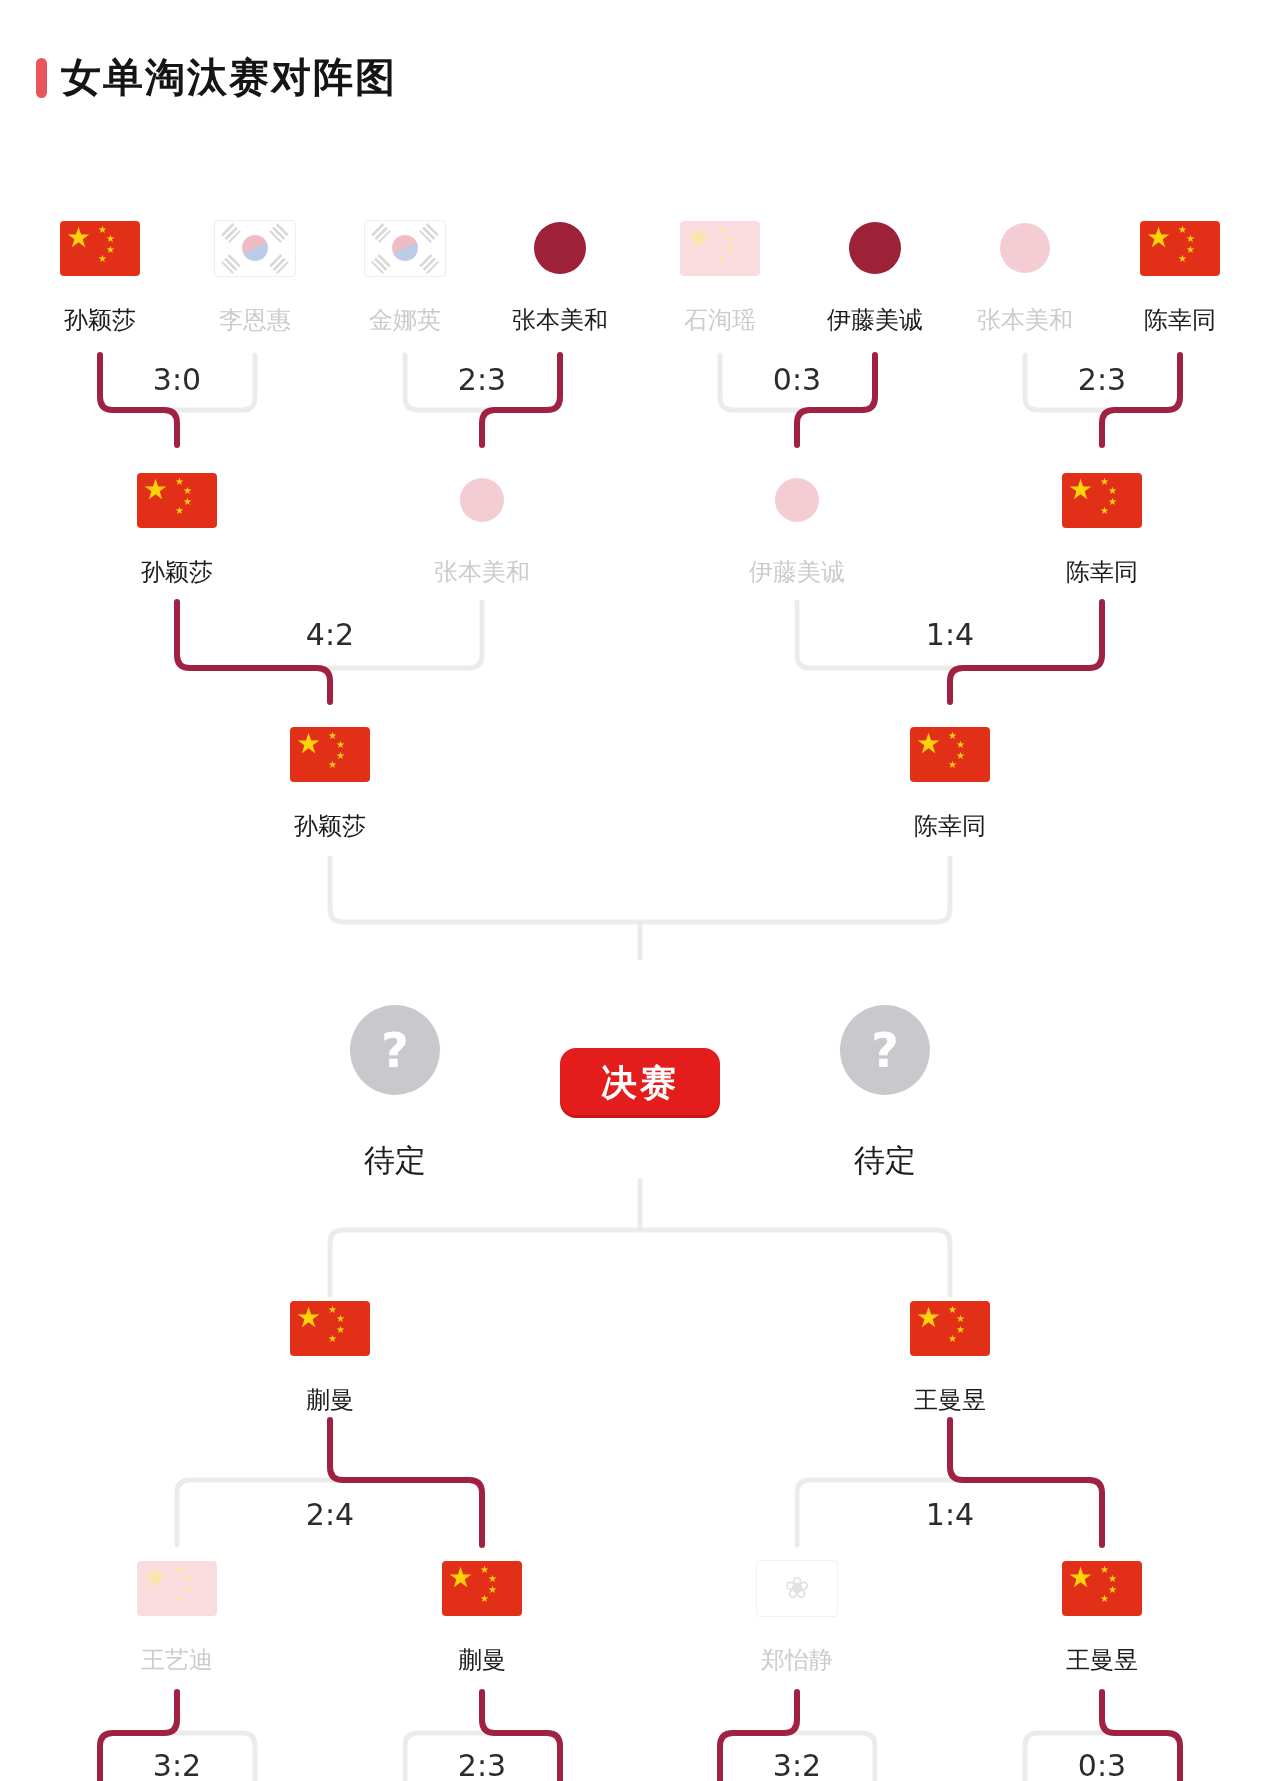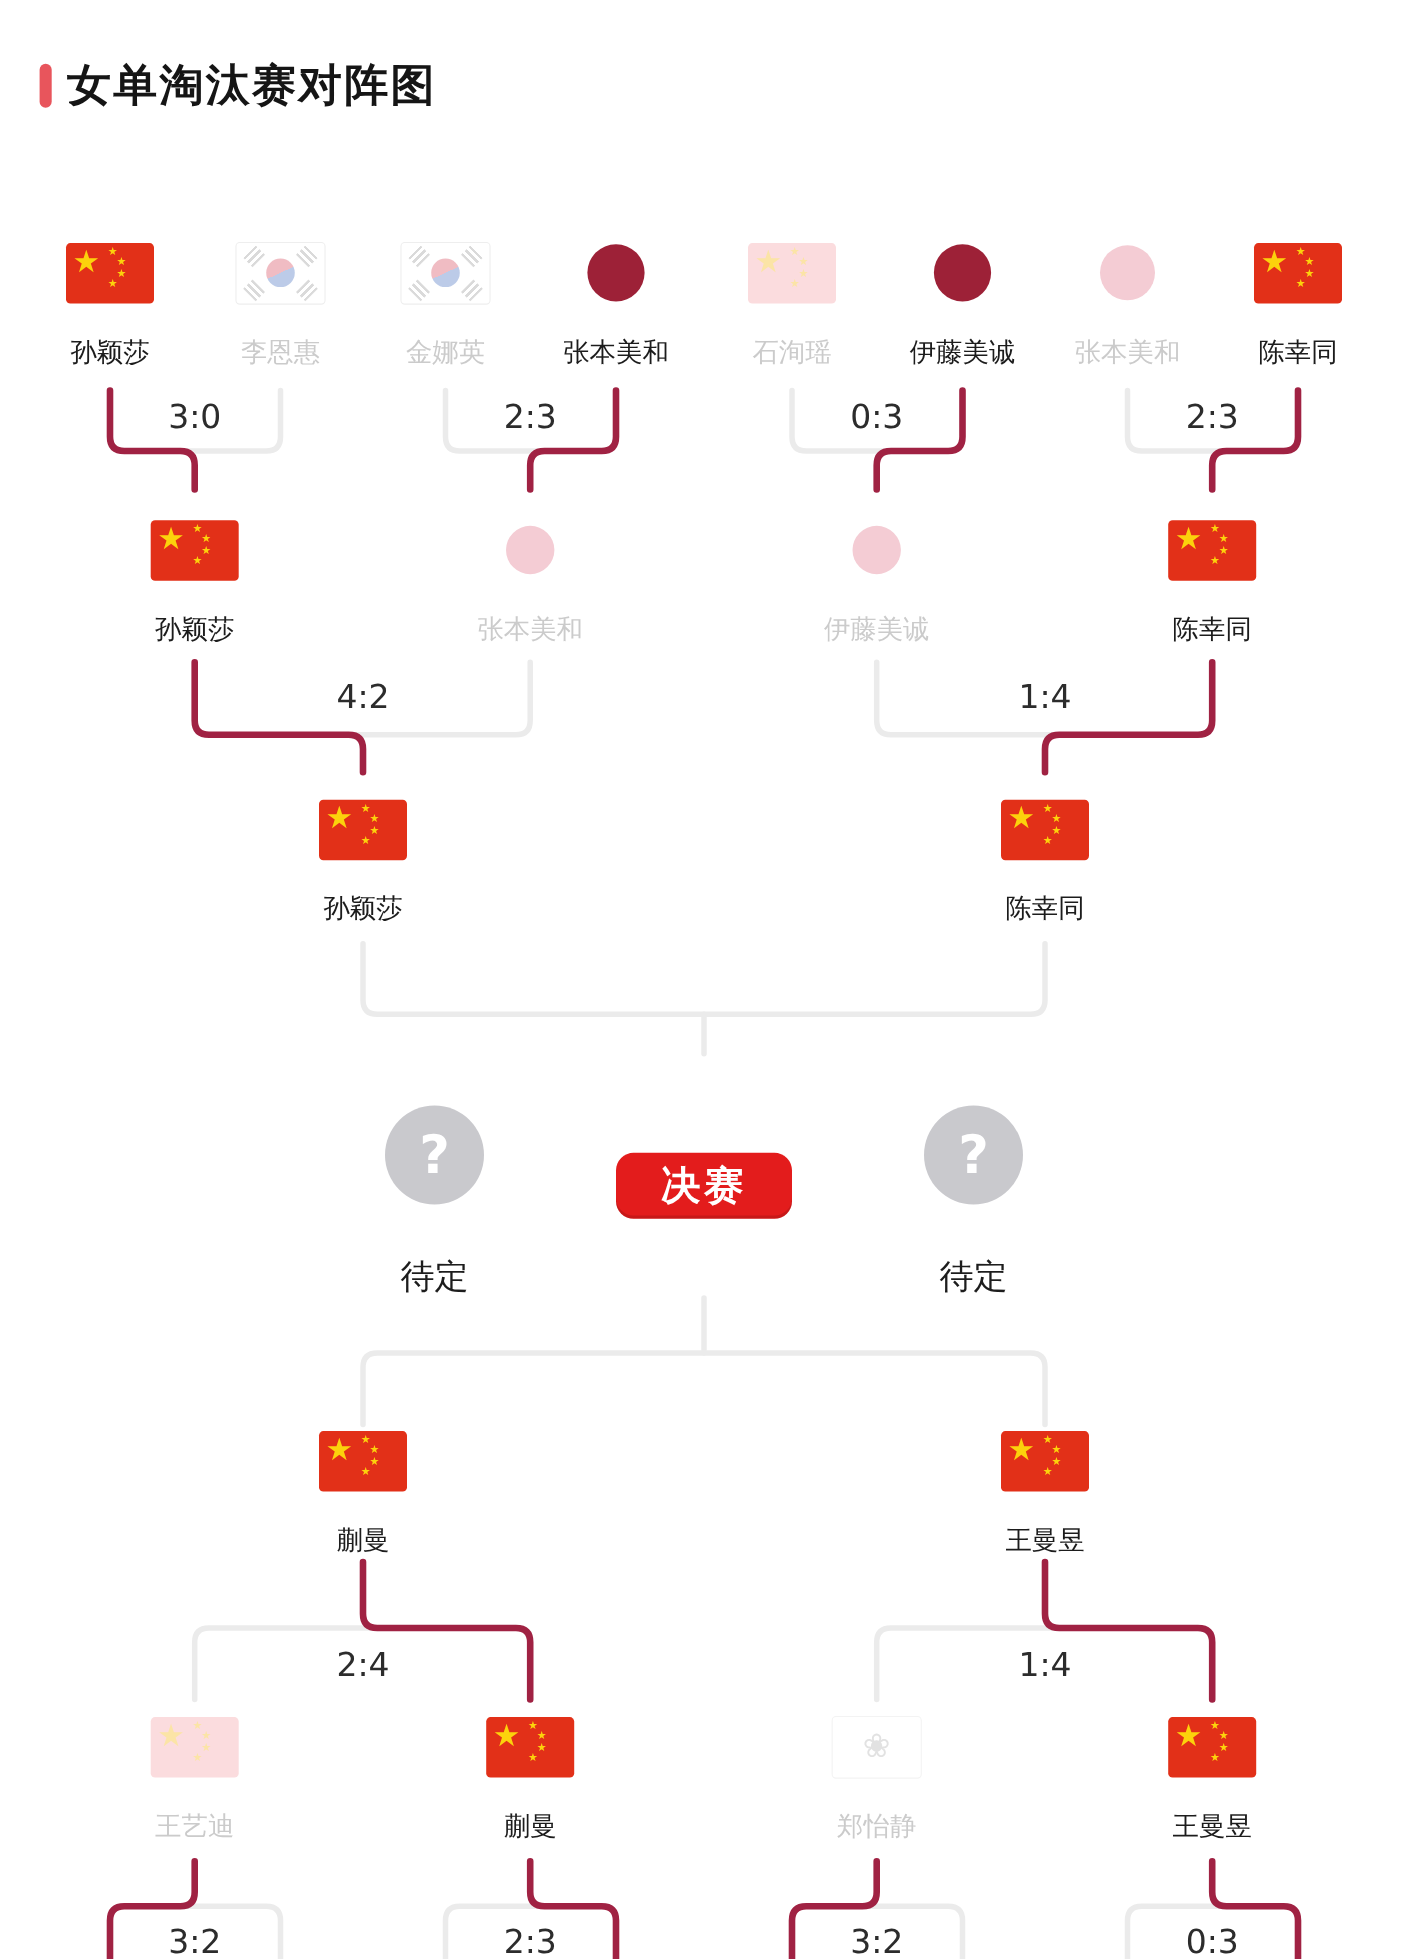--- a/index.html
+++ b/index.html
@@ -54,21 +54,21 @@
 
   
   .score{position:absolute;transform:translateX(-50%);font-size:30px;color:#2c2c2c;
          white-space:nowrap;}
 
   
   .qcircle{position:absolute;transform:translateX(-50%);width:90px;height:90px;border-radius:50%;
            background:#c9c9cd;display:flex;align-items:center;justify-content:center;}
   .qcircle span{color:#ffffff;font-size:48px;font-weight:bold;}
   .tbd{position:absolute;transform:translateX(-50%);font-size:31px;color:#1d1d1d;}
-  .final-btn{position:absolute;left:560px;top:1048px;width:160px;height:60px;border-radius:16px;
+  .final-btn{position:absolute;left:560px;top:1048px;width:160px;height:70px;border-radius:16px;
              background:#e31c1c;display:flex;align-items:center;justify-content:center;
              box-shadow:inset 0 -3px 0 rgba(0,0,0,0.12);}
   .final-btn span{color:#ffffff;font-size:36px;font-weight:bold;letter-spacing:3px;}
 </style>
 </head>
 <body>
 
 <div class="stage">
 
   <svg class="wires" width="1280" height="1781" viewBox="0 0 1280 1781">

